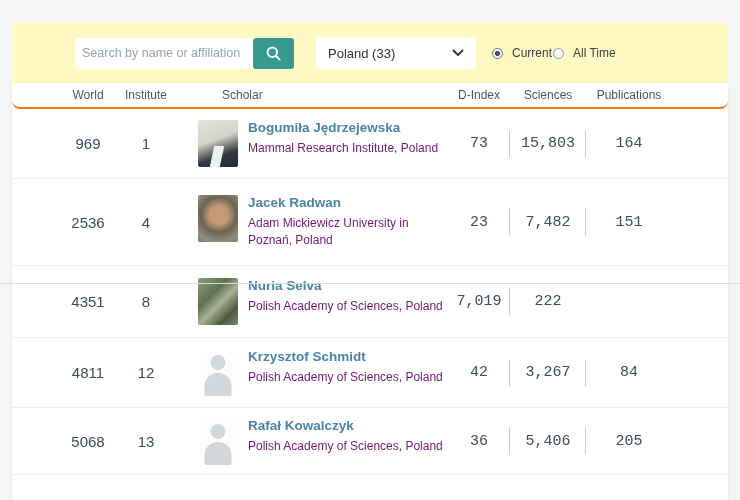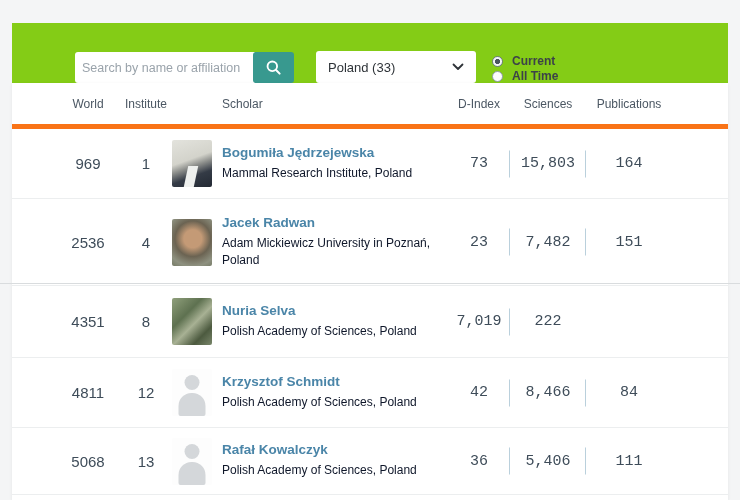--- a/index.html
+++ b/index.html
@@ -5,22 +5,22 @@
   html,body{margin:0;padding:0;}
   body{
     width:740px;height:500px;position:relative;overflow:hidden;
     background:#f4f5f6;
     font-family:"Liberation Sans", sans-serif;
     -webkit-font-smoothing:antialiased;
   }
   
   .topbar{
     position:absolute;left:12px;right:12px;top:23px;height:60px;
-    background:#84cc16;
-    display:flex;align-items:flex-end;
+    background:#fef9c3;
+    display:flex;align-items:center;
     padding-left:63px;box-sizing:border-box;
   }
   .search-group{display:flex;align-items:stretch;height:31px;}
   .search-input{
     width:166px;height:31px;border:none;outline:none;
     padding:0 7px;font-size:12.5px;color:#333;
     border-radius:3px 0 0 3px;box-sizing:border-box;width:180px;
     font-family:"Liberation Sans", sans-serif;
     background:#ffffff;
   }
@@ -30,52 +30,52 @@
     background:#38998f;border-radius:3px;margin-left:-2px;
     display:flex;align-items:center;justify-content:center;padding:0;
   }
   .dropdown{
     margin-left:22px;width:160px;height:32px;background:#ffffff;
     border-radius:3px;display:flex;align-items:center;
     padding:0 12px;box-sizing:border-box;cursor:pointer;
     font-size:13px;color:#2e3338;
   }
   .dropdown .dd-label{flex:1;}
-  .radios{margin-left:16px;display:flex;flex-direction:column;gap:1px;font-weight:bold;}
+  .radios{margin-left:16px;display:flex;flex-direction:row;gap:1px;}
   .radio-row{display:flex;align-items:center;cursor:pointer;}
   .radio-dot{
     width:11px;height:11px;border-radius:50%;box-sizing:border-box;
     border:1px solid #8d9aa4;background:#fbfcfd;flex:none;
   }
   .radio-dot.on{
     border:1px solid #6d7a84;
     background:radial-gradient(circle at 50% 50%, #4a5560 0 40%, #f2f5f7 45%);
   }
   .radio-label{margin-left:9px;font-size:12px;color:#3c4248;}
   
   .card{
     position:absolute;left:12px;right:12px;top:83px;bottom:0;
     background:#ffffff;box-shadow:0 1px 3px rgba(40,50,60,0.08);
   }
   .thead,.row{
     display:grid;
     grid-template-columns:64px 52px 276px 62px 76px 86px;
     padding-left:44px;align-items:center;box-sizing:border-box;
   }
-  .thead{height:46px;border-bottom:5px solid #f97316;}
+  .thead{height:26px;border-bottom:2px solid #f97316;border-radius:8px;}
   .th{font-size:12px;color:#4b5763;text-align:center;}
   .th.scholar-h{text-align:left;padding-left:50px;}
   .row{border-bottom:1px solid #eceeef;}
   .rows .row:nth-child(1){height:70px;}
   .rows .row:nth-child(2){height:87px;}
   .rows .row:nth-child(3){height:72px;}
   .rows .row:nth-child(4){height:70px;}
   .rows .row:nth-child(5){height:67px;}
   .cell{font-size:15px;color:#3e4c59;text-align:center;}
-  .scholar-cell{display:flex;align-items:center;text-align:left;}
+  .scholar-cell{display:flex;align-items:flex-start;text-align:left;margin-left:26px;}
   .avatar{width:40px;height:47px;flex:none;border-radius:2px;position:relative;overflow:hidden;}
   .avatar[data-avatar="photo-1"]{
     background:linear-gradient(160deg,#e3e3dd 0%,#d3d3cb 42%,#8d8f8c 55%,#343b46 72%,#232933 100%);
   }
   .avatar[data-avatar="photo-1"]::after{
     content:"";position:absolute;left:14px;top:26px;width:10px;height:21px;
     background:#eef0ee;transform:skewX(-12deg);
   }
   .avatar[data-avatar="photo-2"]{
     background:radial-gradient(circle at 52% 42%, #c49a76 0 26%, #6b6352 52%, #8e9180 80%, #757a66 100%);
@@ -87,21 +87,21 @@
   .avatar[data-avatar="placeholder"]::before{
     content:"";position:absolute;top:6px;left:50%;transform:translateX(-50%);
     width:15px;height:15px;border-radius:50%;background:#d4d7da;
   }
   .avatar[data-avatar="placeholder"]::after{
     content:"";position:absolute;top:24px;left:50%;transform:translateX(-50%);
     width:27px;height:23px;border-radius:13px 13px 2px 2px;background:#d4d7da;
   }
   .sinfo{margin-left:10px;max-width:232px;}
   .sname{font-size:13.5px;font-weight:700;color:#4a85a8;line-height:1.2;cursor:pointer;}
-  .saff{font-size:12px;color:#0f172a;line-height:1.45;margin-top:4px;}
+  .saff{font-size:12px;color:#701a75;line-height:1.45;margin-top:4px;}
   .stat{position:relative;height:100%;display:flex;align-items:center;justify-content:center;font-family:Liberation Mono, monospace;}
   .stat.pipe::after{
     content:"";position:absolute;right:0;top:50%;transform:translateY(-50%);
     width:1px;height:27px;background:#bad0dc;
   }
   
   .hline{position:absolute;left:0;right:0;top:283px;height:1px;background:#d9dcde;z-index:5;}
 </style>
 </head>
 <body>
@@ -196,35 +196,35 @@
       <div class="cell">4811</div>
       <div class="cell">12</div>
       <div class="cell scholar-cell">
         <div class="avatar" data-avatar="placeholder"></div>
         <div class="sinfo">
           <div class="sname">Krzysztof Schmidt</div>
           <div class="saff">Polish Academy of Sciences, Poland</div>
         </div>
       </div>
       <div class="cell stat pipe">42</div>
-      <div class="cell stat pipe">8,466</div>
+      <div class="cell stat pipe">3,267</div>
       <div class="cell stat">84</div>
     </div>
 
     <div class="row">
       <div class="cell">5068</div>
       <div class="cell">13</div>
       <div class="cell scholar-cell">
         <div class="avatar" data-avatar="placeholder"></div>
         <div class="sinfo">
           <div class="sname">Rafał Kowalczyk</div>
           <div class="saff">Polish Academy of Sciences, Poland</div>
         </div>
       </div>
       <div class="cell stat pipe">36</div>
       <div class="cell stat pipe">5,406</div>
-      <div class="cell stat">111</div>
+      <div class="cell stat">205</div>
     </div>
 
   </div>
 </div>
 
 <div class="hline"></div>
 
 </body></html>

